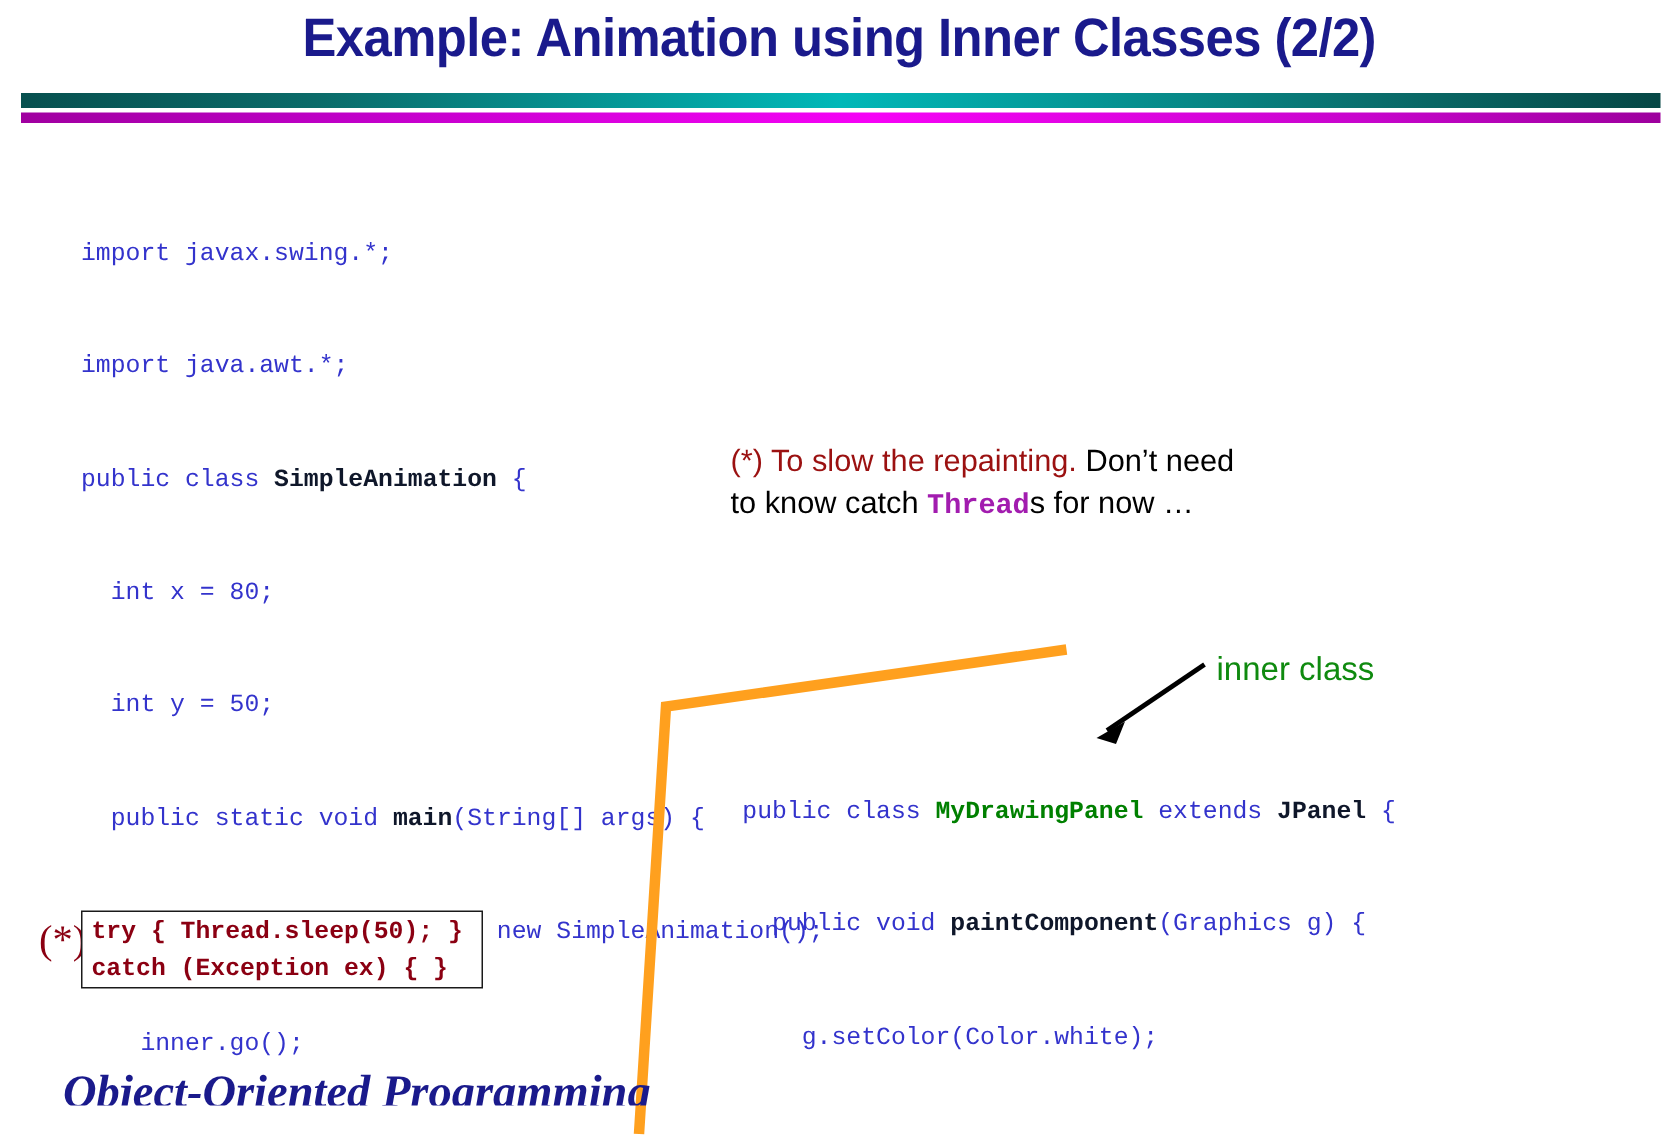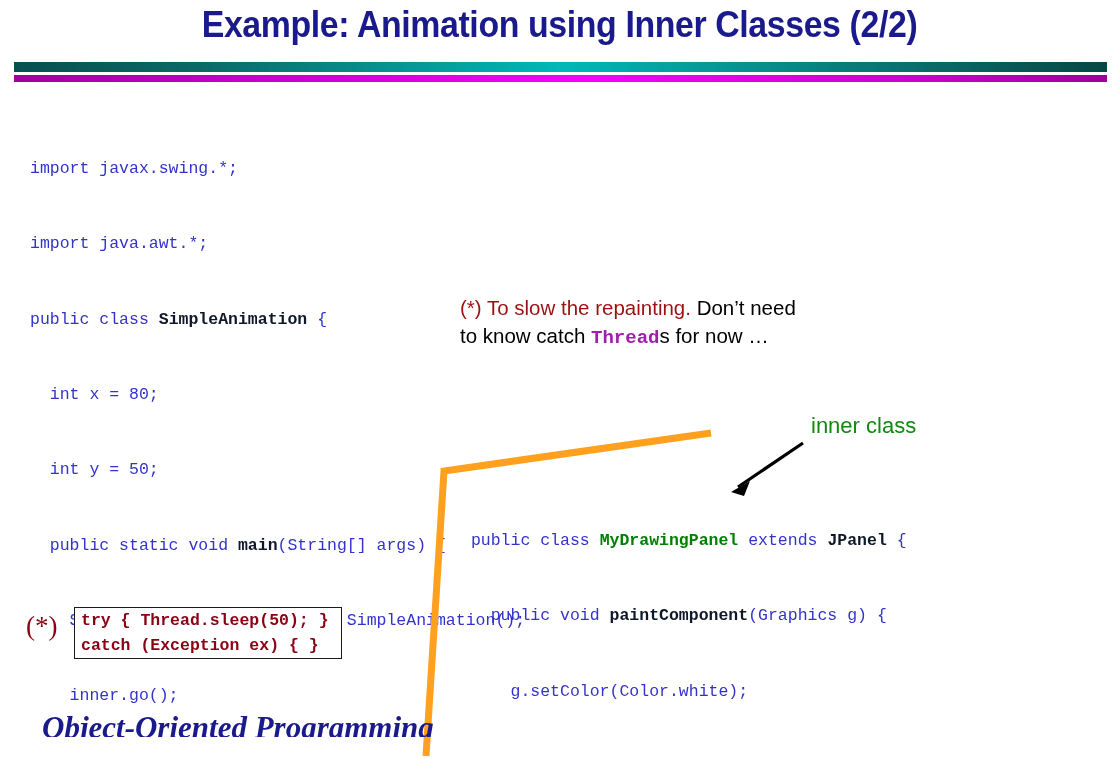--- a/index.html
+++ b/index.html
@@ -67,29 +67,29 @@
     letter-spacing: 0px;
   }
   #code-left {
     left: 30px;
     top: 106px;
   }
   #code-right {
     left: 461px;
     top: 478px;
   }
-  .code-line { height: 25.1px; }
+  .code-line { height: 25.1px; margin-left: 24px; }
   .kw-bold       { font-weight: bold; color: #0f172a; }
   .kw-bold-green { font-weight: bold; color: #008000; }
   .comment-bold  { font-weight: bold; color: #00008f; }
 
   
   #try-catch-box {
     position: absolute;
-    left: 74px;
+    left: 54px;
     top: 607px;
     width: 268px;
     height: 52px;
     border: 1.5px solid #1a1a1a;
     box-sizing: border-box;
     background: #ffffff;
   }
   #try-catch-box .tc-line {
     font-family: "Liberation Mono", "DejaVu Sans Mono", monospace;
     font-size: 16.5px;
@@ -105,34 +105,34 @@
     top: 611px;
     font-family: "Liberation Serif", serif;
     font-size: 27px;
     line-height: 30px;
     color: #8b0012;
   }
 
   
   #note-repaint {
     position: absolute;
-    left: 460px;
+    left: 487px;
     top: 294px;
     width: 540px;
     font-family: "Liberation Sans", sans-serif;
     font-size: 20.5px;
     line-height: 27.5px;
     color: #000000;
   }
   #note-repaint .note-red { color: #9b1111; }
 
   #inner-class-label {
     position: absolute;
     left: 811px;
-    top: 412px;
+    top: 432px;
     font-family: "Liberation Sans", sans-serif;
     font-size: 22px;
     line-height: 28px;
     color: #0f8a0f;
     white-space: nowrap;
   }
 
   
   #overlay-svg {
     position: absolute;

